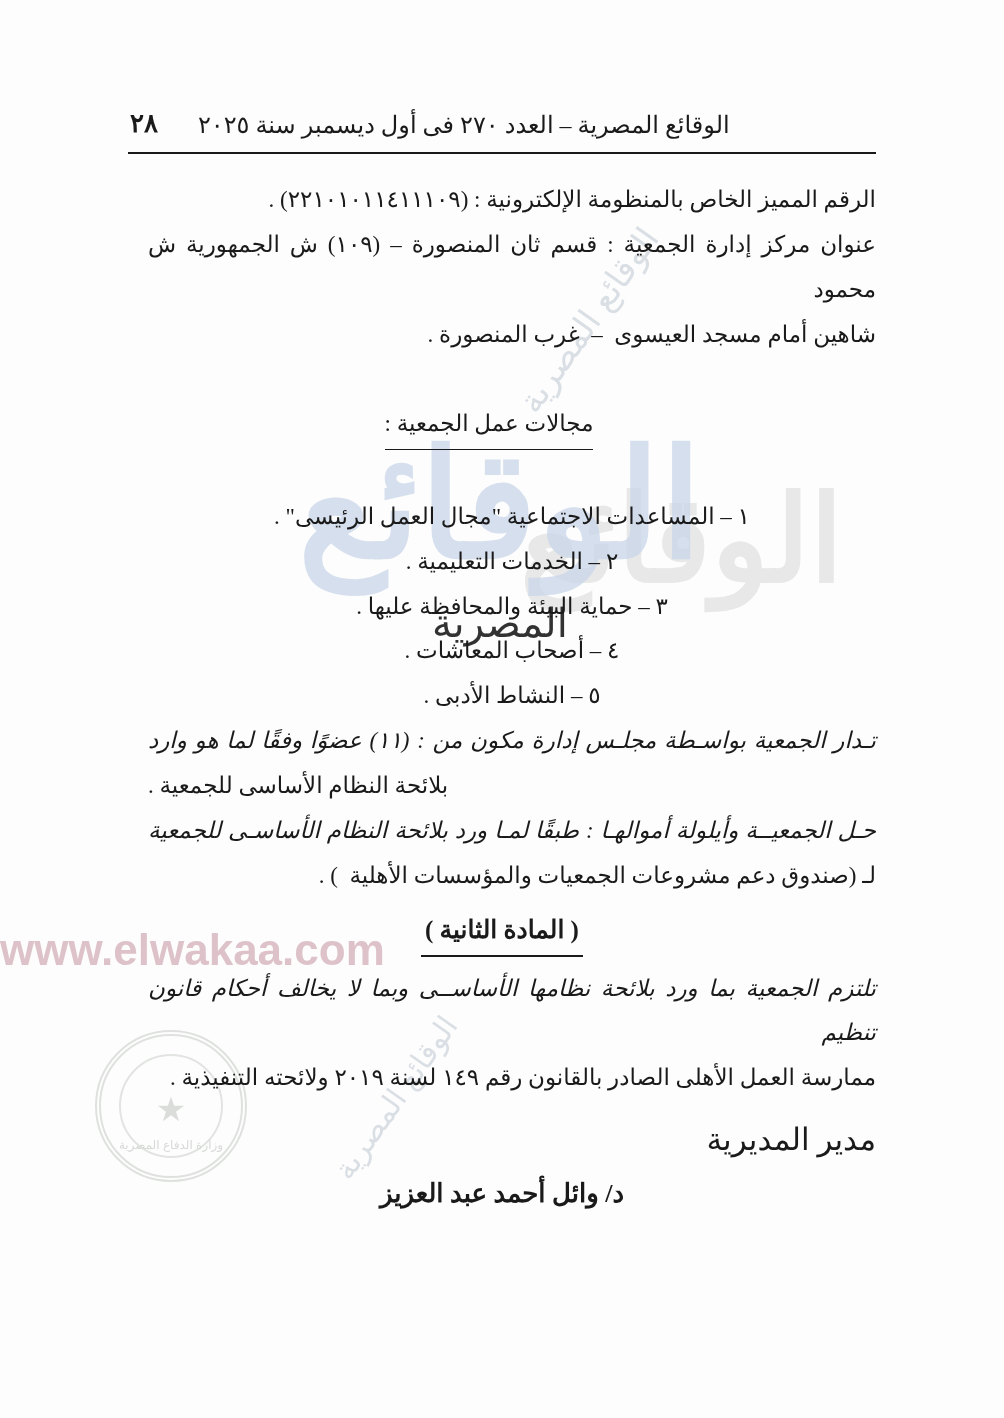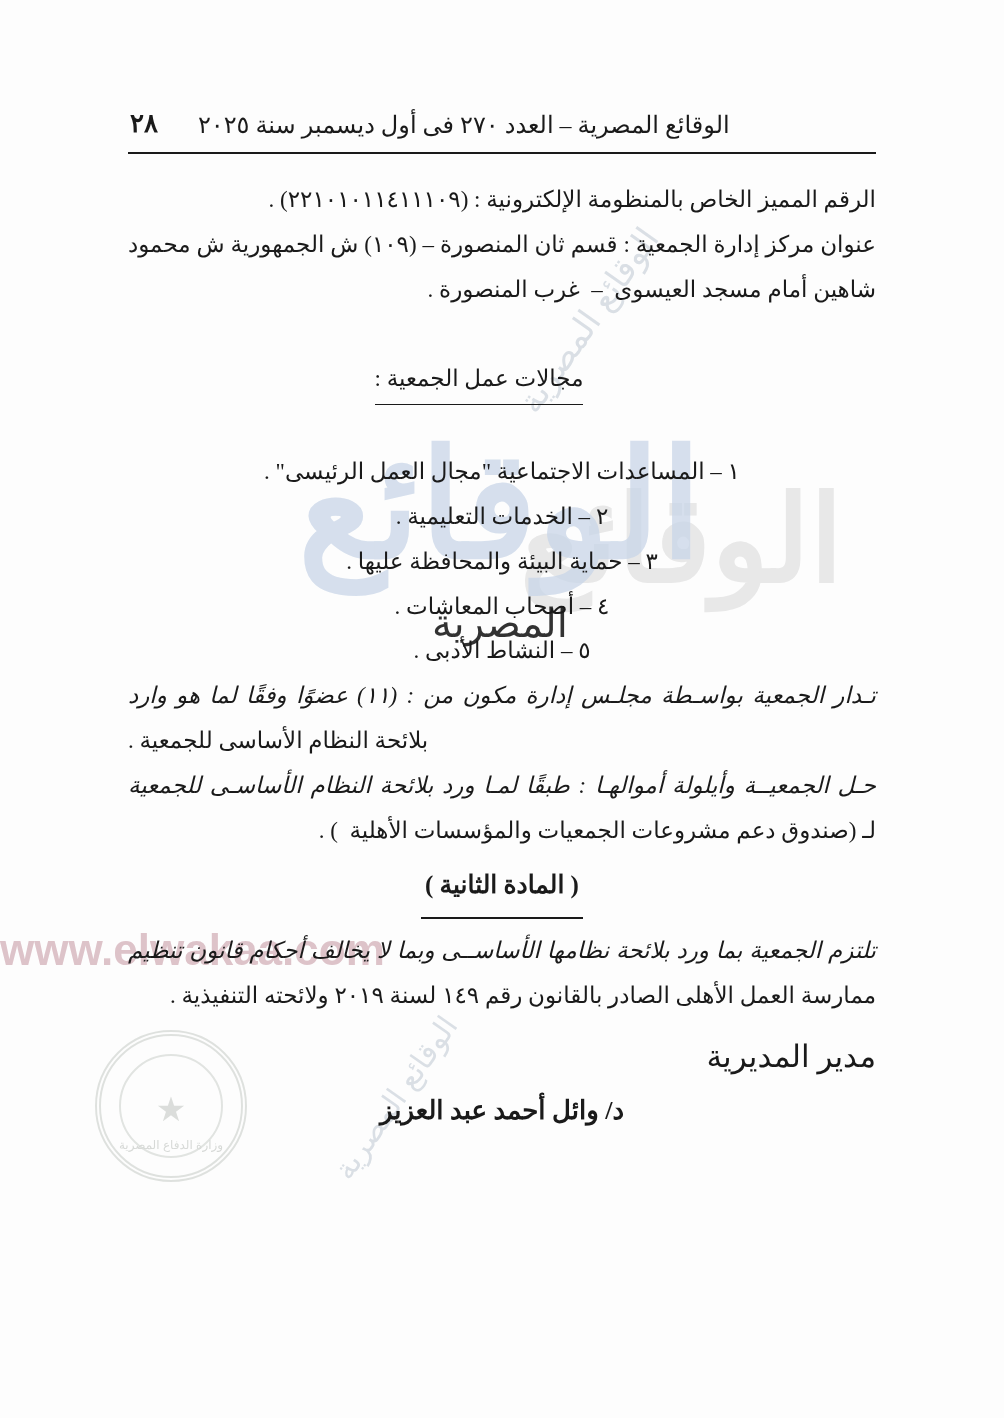--- a/index.html
+++ b/index.html
@@ -170,20 +170,21 @@
     left: 128px;
     top: 178px;
   }
 
   .line {
     font-size: 23px;
     line-height: 1.95;
     text-align: justify;
     text-align-last: justify;
     white-space: pre-wrap;
+    margin-left: 20px;
   }
   .line.right { text-align: right; text-align-last: right; }
   .line.left  { text-align: left;  text-align-last: left; }
   .line.center{ text-align: center; text-align-last: center; }
   .line.spread { letter-spacing: 0.4px; font-style: italic; }
 
   .underline-label {
     display: inline-block;
     border-bottom: 1.6px solid #1a1a1a;
     padding-bottom: 2px;
@@ -191,21 +192,21 @@
 
   .article-heading {
     font-size: 25px;
     font-weight: bold;
     text-align: center;
     margin: 16px 0 10px 0;
   }
   .article-heading .ul {
     display: inline-block;
     border-bottom: 2px solid #1a1a1a;
-    padding: 0 4px 18px 4px;
+    padding: 0 4px 11px 4px;
   }
 
   .signer-role {
     font-size: 31px;
     margin-top: 14px;
   }
   .signer-name {
     font-size: 26px;
     font-weight: bold;
     text-align: center;

